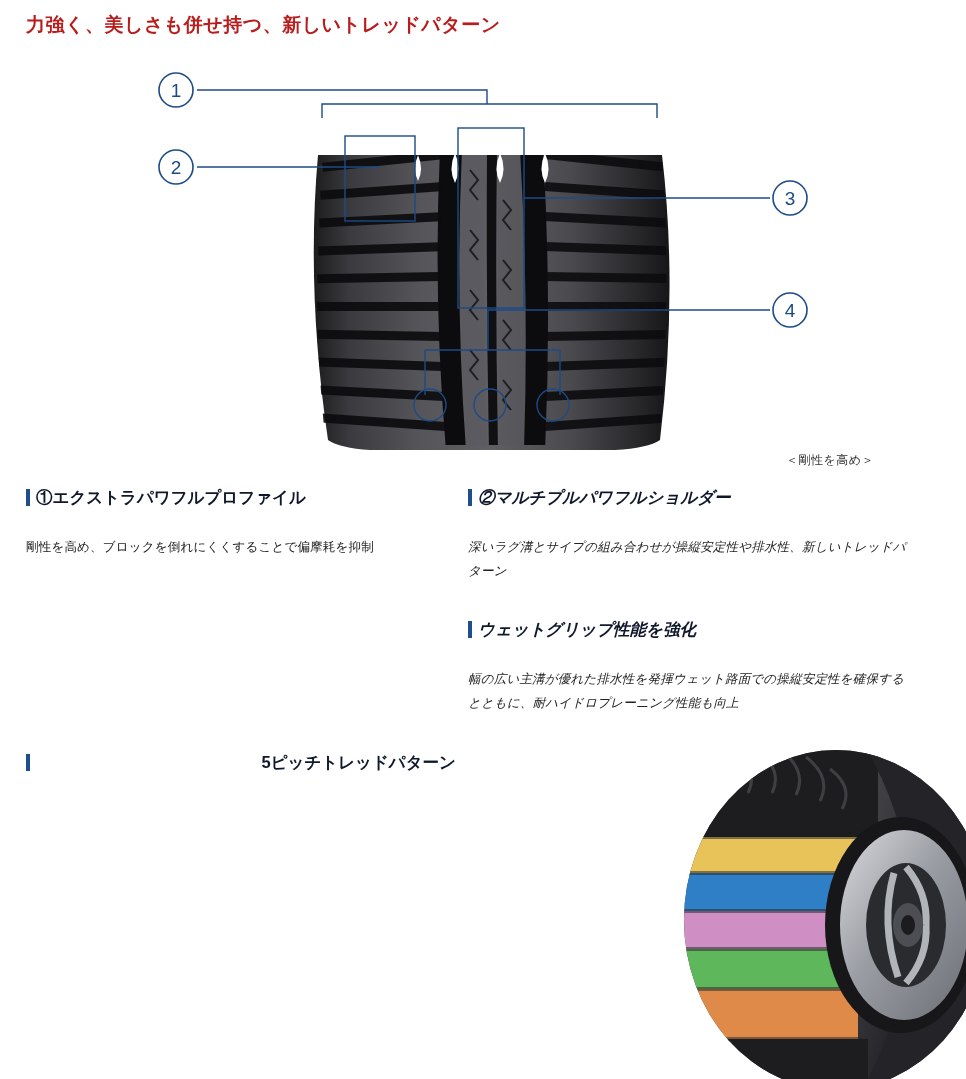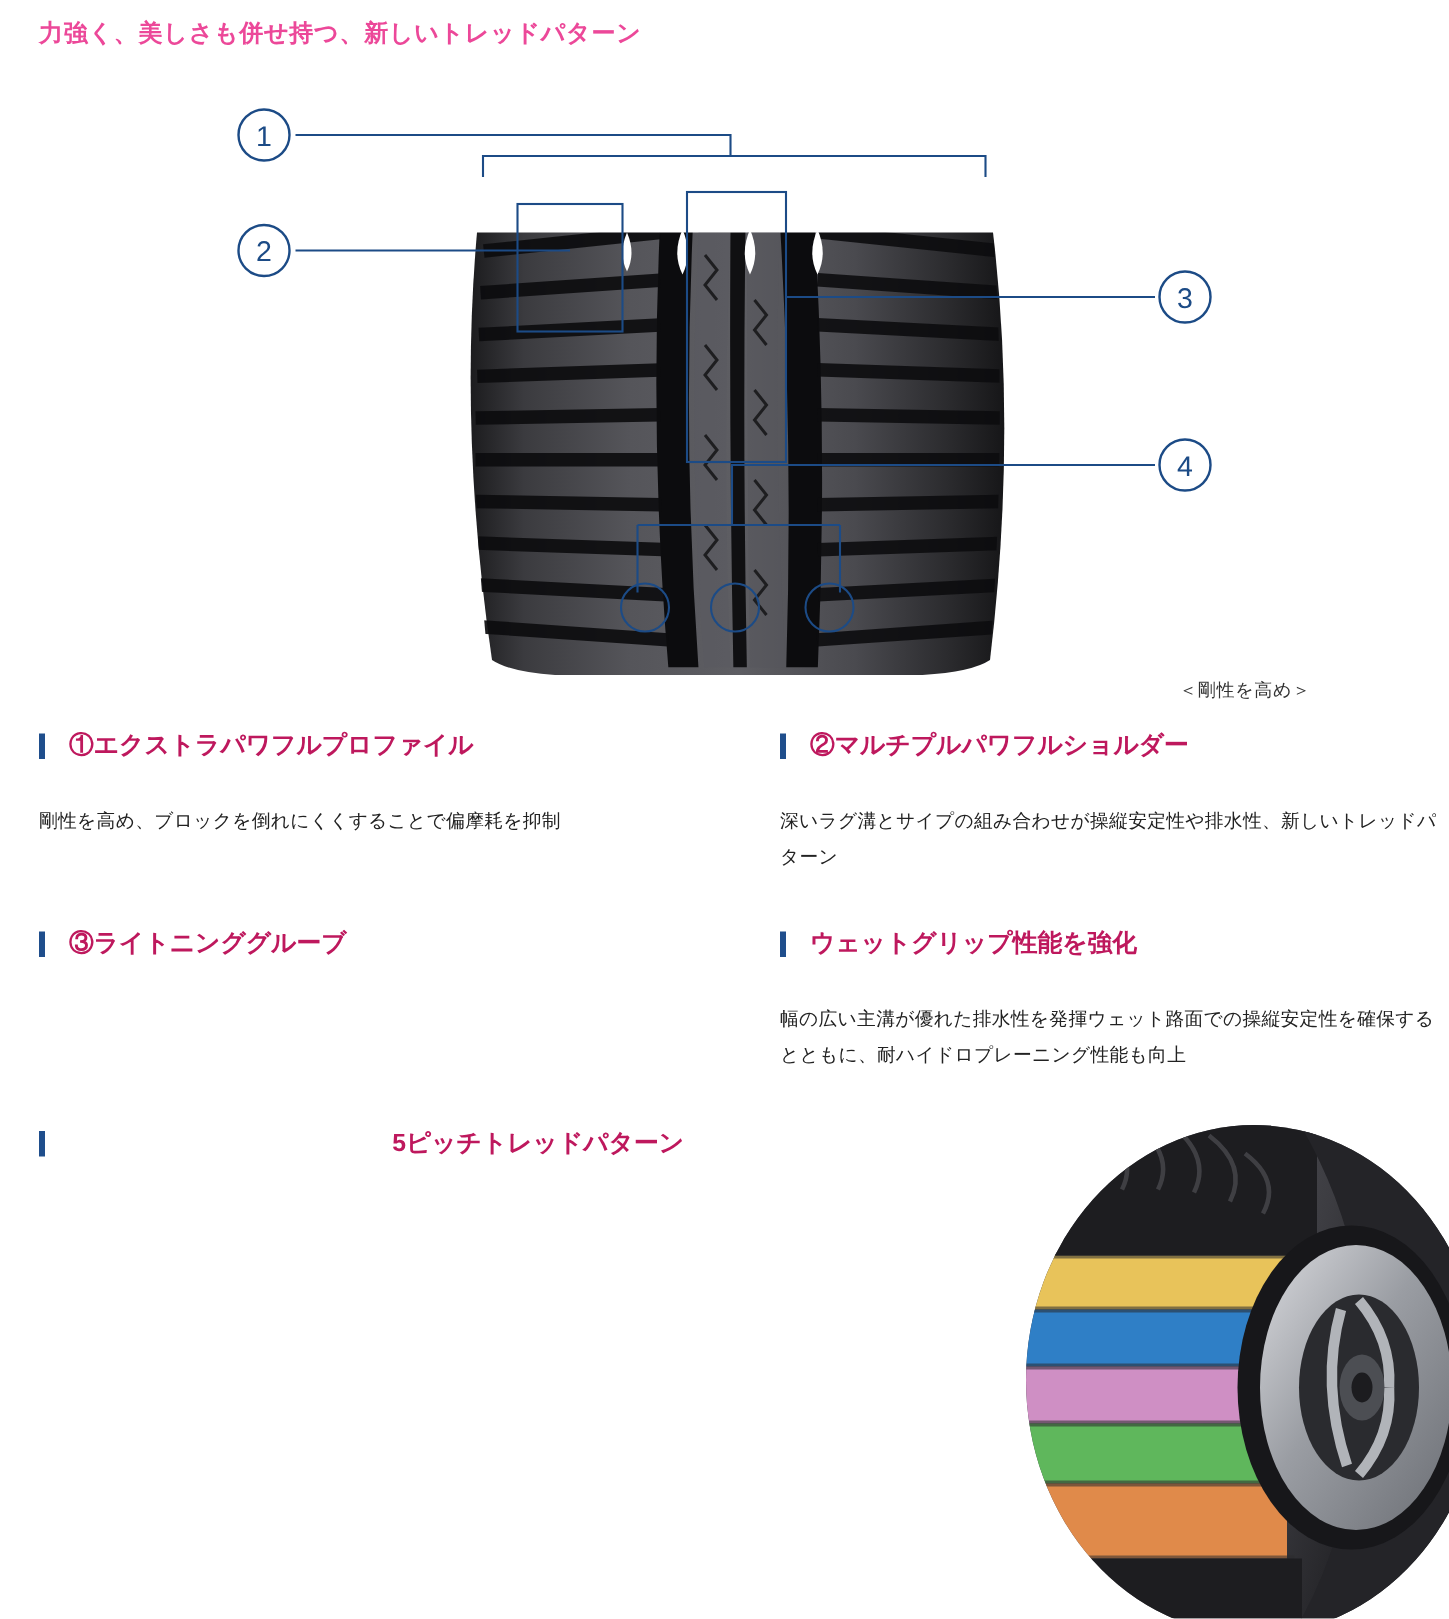--- a/index.html
+++ b/index.html
@@ -18,24 +18,24 @@
   .page {
     position: relative;
     width: 966px;
     height: 1079px;
   }
   
   .main-title {
     position: absolute;
     left: 26px;
     top: 12px;
-    font-size: 16px;
+    font-size: 19px;
     font-weight: bold;
     letter-spacing: 0.5px;
-    color: #ec4899;
+    color: #b91c1c;
     white-space: nowrap;
   }
   
   .diagram {
     position: absolute;
     left: 0;
     top: 50px;
     width: 966px;
     height: 420px;
   }
@@ -49,27 +49,27 @@
     letter-spacing: 0.5px;
   }
   
   .features {
     position: absolute;
     left: 0;
     top: 487px;
     width: 966px;
   }
   .col-left  { position: absolute; left: 26px;  width: 430px; }
-  .col-right { position: absolute; left: 520px; width: 440px; }
+  .col-right { position: absolute; left: 468px; width: 440px; font-style: italic; }
   .feat { margin-bottom: 22px; }
   .feat-title {
     font-size: 16.5px;
     font-weight: bold;
-    color: #be185d;
-    padding-left: 20px;
+    color: #0f172a;
+    padding-left: 10px;
     position: relative;
     line-height: 1.3;
   }
   .feat-title::before {
     content: "";
     position: absolute;
     left: 0;
     top: 2px;
     width: 4px;
     height: 17px;
@@ -230,21 +230,20 @@
 
     <div class="col-right r1">
       <div class="feat">
         <div class="feat-title">②マルチプルパワフルショルダー</div>
         <div class="feat-body">深いラグ溝とサイプの組み合わせが操縦安定性や排水性、新しいトレッドパターン</div>
       </div>
     </div>
 
     <div class="col-left r2">
       <div class="feat">
-        <div class="feat-title">③ライトニンググルーブ</div>
       </div>
     </div>
 
     <div class="col-right r2">
       <div class="feat">
         <div class="feat-title">ウェットグリップ性能を強化</div>
         <div class="feat-body">幅の広い主溝が優れた排水性を発揮ウェット路面での操縦安定性を確保するとともに、耐ハイドロプレーニング性能も向上</div>
       </div>
     </div>
 

